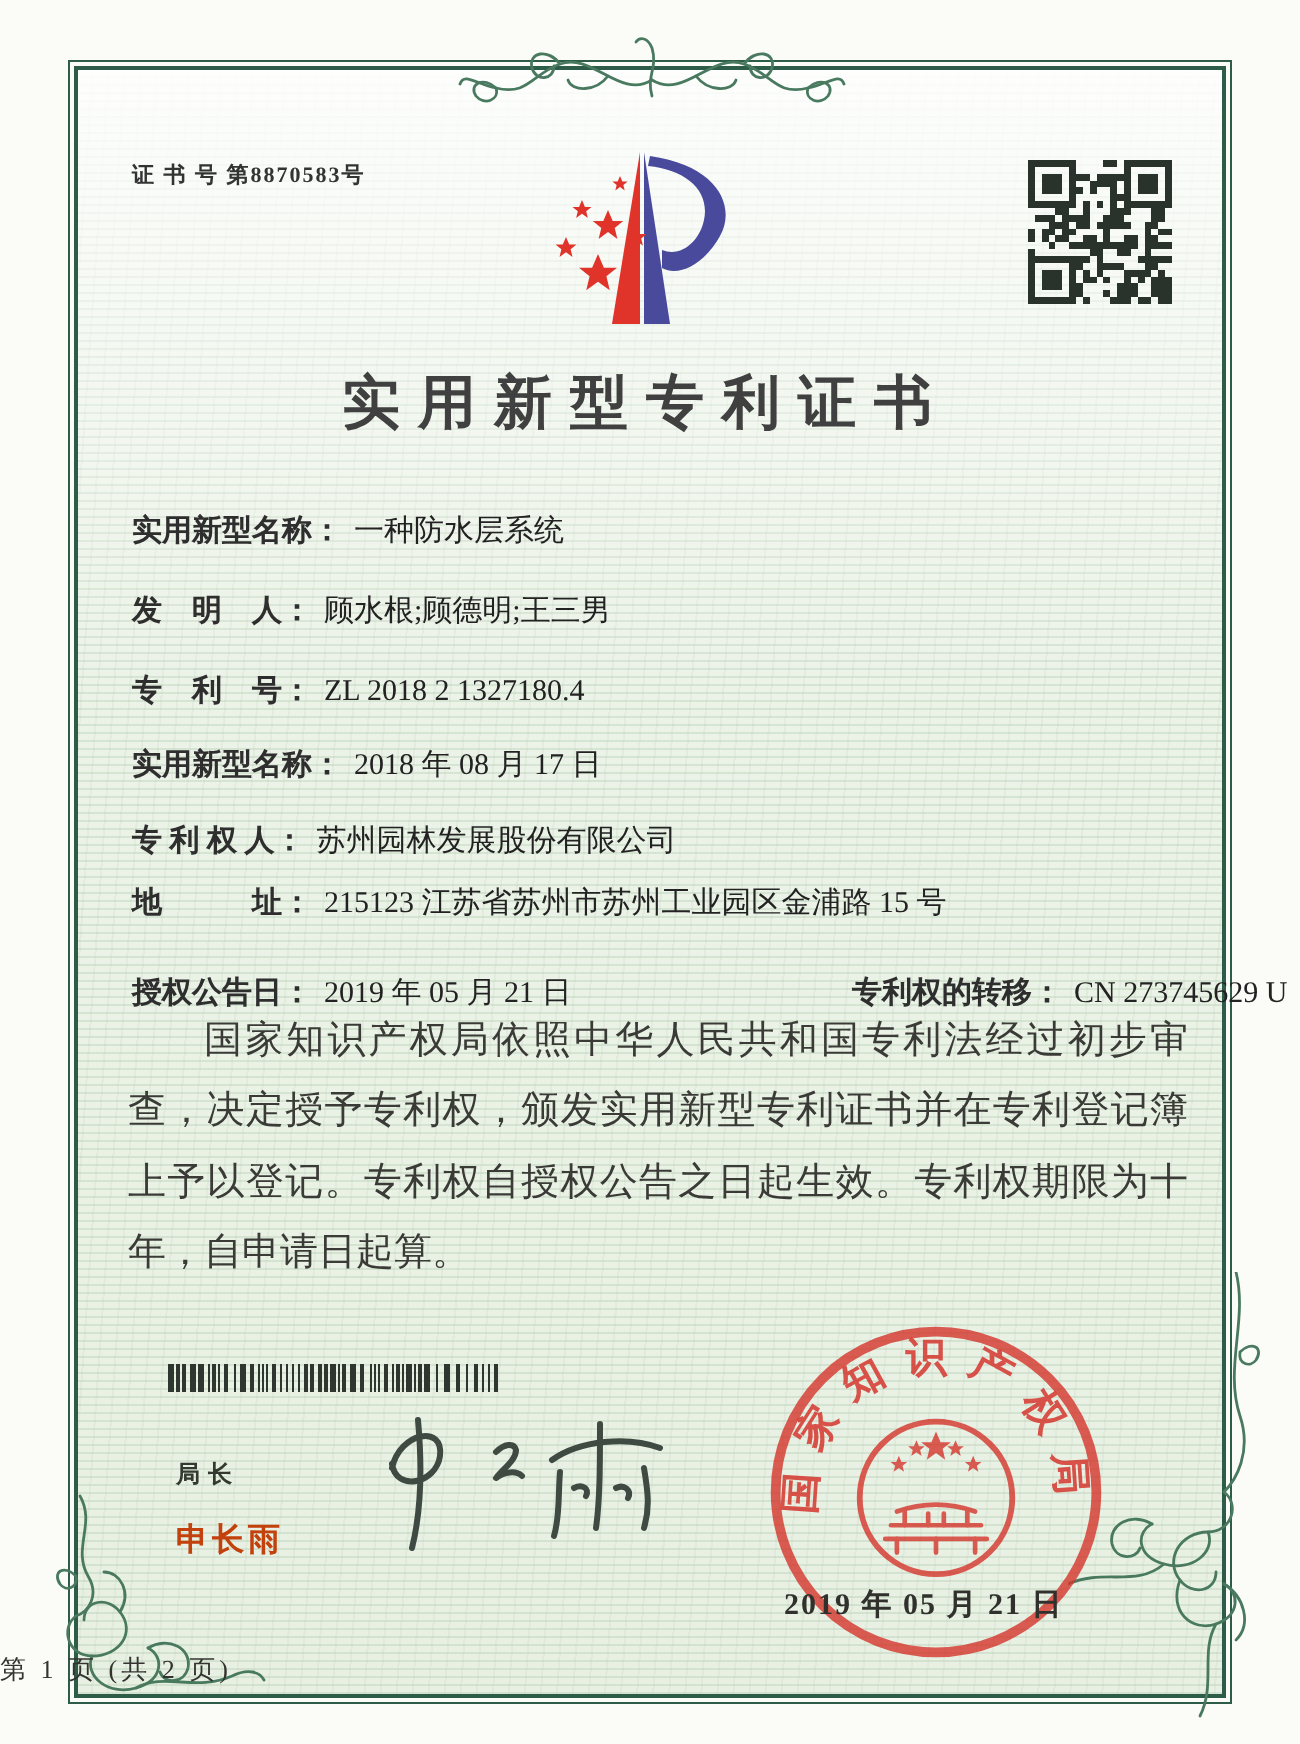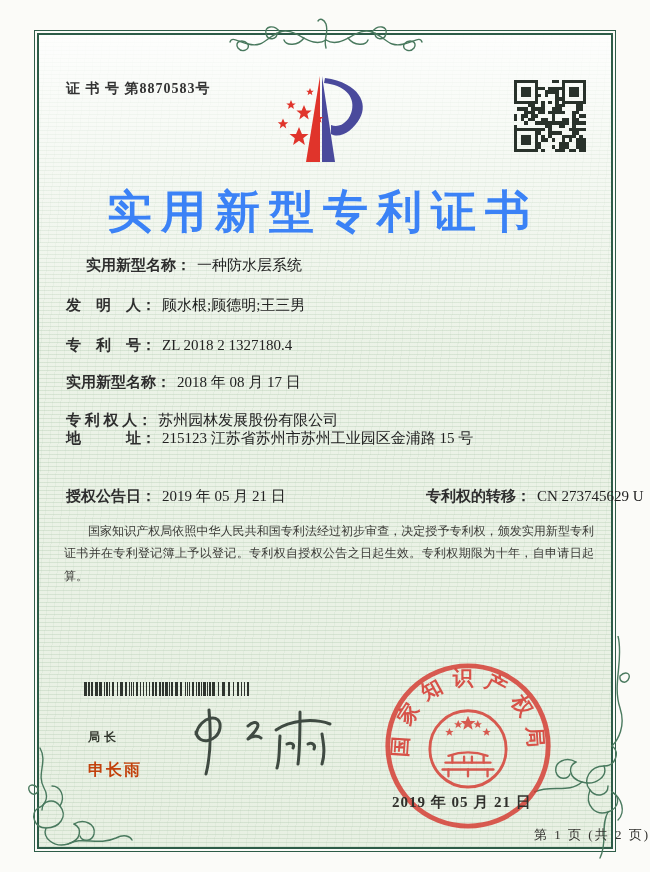--- a/index.html
+++ b/index.html
@@ -16,39 +16,39 @@
   .frame-inner{
     position:absolute;left:2px;right:2px;top:2px;bottom:2px;
     border:2px solid #2d5c48;
     background:
       linear-gradient(180deg, rgba(255,255,255,.9) 0%, rgba(255,255,255,.45) 16%, rgba(255,255,255,0) 38%),
       repeating-linear-gradient(94deg, rgba(255,255,255,0) 0 7px, rgba(175,200,175,.15) 7px 8px),
       repeating-linear-gradient(0deg, rgba(150,185,150,.25) 0 1px, rgba(244,249,242,0) 1px 4px),
       linear-gradient(#eef4ea,#e8f0e3);
   }
   .abs{position:absolute;}
-  .cert-no{left:66px;top:80px;font-size:14px;letter-spacing:1px;font-weight:bold;color:#333;}
-  .title{left:0;right:4px;top:182px;text-align:center;font-size:45px;font-weight:bold;
-         letter-spacing:9px;color:#3b82f6;}
+  .cert-no{left:66px;top:80px;font-size:11px;letter-spacing:1px;font-weight:bold;color:#333;}
+  .title{left:0;right:4px;top:182px;text-align:center;font-size:29px;font-weight:bold;
+         letter-spacing:9px;color:#404040;}
   .field-row{position:absolute;left:66px;font-size:15px;white-space:nowrap;}
   .field-row .lbl{font-weight:bold;color:#2e2e2e;}
   .field-row .val{font-weight:normal;margin-left:6px;color:#222;}
-  .row-0{top:256px;margin-left:20px;} .row-1{top:296px;} .row-2{top:336px;} .row-3{top:373px;}
-  .row-4{top:411px;text-align:right;} .row-5{top:429px;} .row-6{top:487px;text-align:right;}
+  .row-0{top:256px;} .row-1{top:296px;} .row-2{top:336px;} .row-3{top:373px;}
+  .row-4{top:411px;text-align:right;} .row-5{top:442px;} .row-6{top:487px;text-align:right;}
   .grant-no{position:absolute;left:360px;top:0;}
-  .paragraphs{left:64px;right:56px;top:520px;font-size:12px;line-height:1.86;
+  .paragraphs{left:64px;right:56px;top:503px;font-size:19px;line-height:1.86;
               text-align:justify;color:#3a3a36;}
   .paragraphs p{margin:0;text-indent:2em;}
   .barcode{left:84px;top:682px;width:166px;height:14px;}
   .director-title{left:88px;top:729px;font-size:12px;letter-spacing:4px;font-weight:bold;color:#33392f;}
   .director-name{left:88px;top:760px;font-size:16px;letter-spacing:2px;font-weight:bold;color:#c2410c;}
   .signature{left:178px;top:700px;}
   .seal{left:380px;top:658px;opacity:.92;}
   .seal-date{left:392px;top:793px;font-size:15px;font-weight:bold;color:#30302c;letter-spacing:1px;}
-  .footer{left:0;right:0;top:826px;text-align:right;font-size:13px;letter-spacing:2px;color:#33332f;}
+  .footer{left:0;right:0;top:826px;text-align:left;font-size:13px;letter-spacing:2px;color:#33332f;}
   .ornament{color:#49795e;}
   svg{display:block;}
 </style>
 </head>
 <body>
 
 <div class="frame-outer">
   <div class="frame-inner"></div>
 </div>
 

